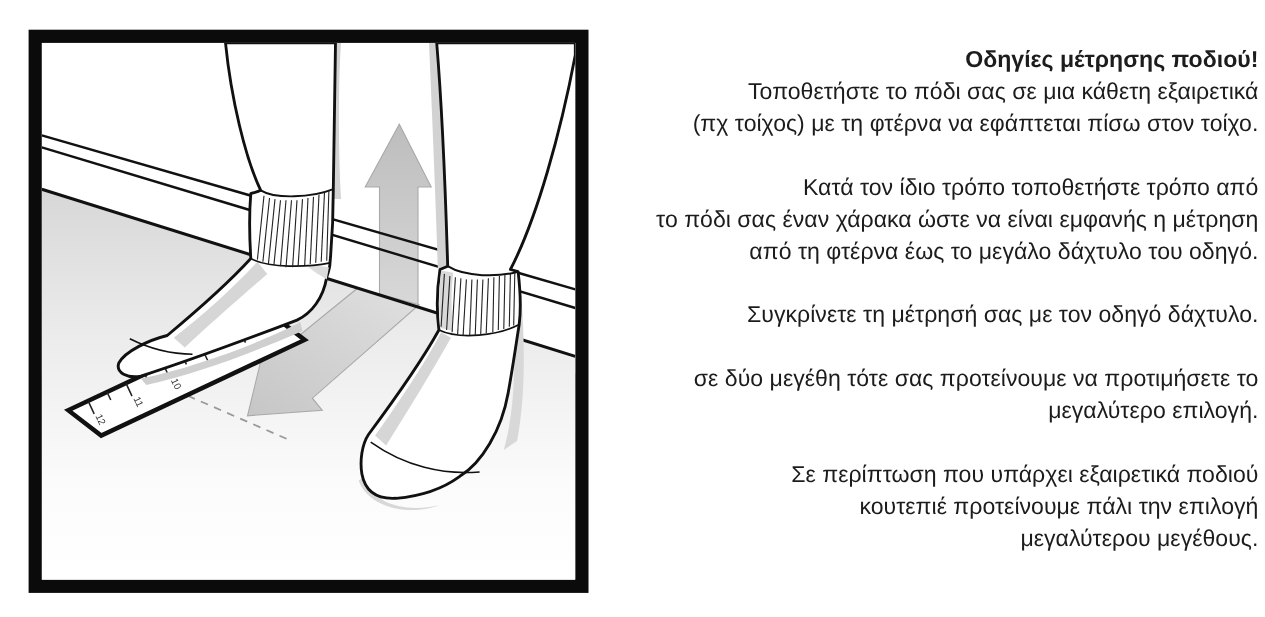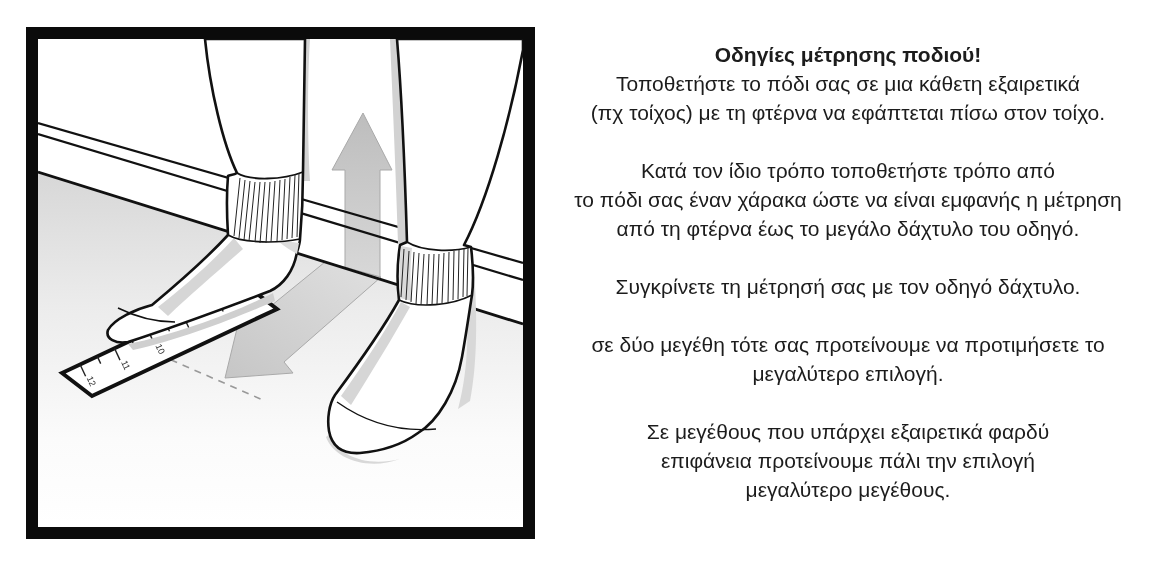--- a/index.html
+++ b/index.html
@@ -10,21 +10,21 @@
   }
   .illus-frame {
     position:absolute; left:26px; top:27px;
     width:485px; height:488px;
     border:12px solid #0b0b0b; background:#ffffff;
     box-sizing:content-box;
   }
   .illus-frame svg { display:block; width:485px; height:488px; }
   .instructions {
     position:absolute; left:552px; top:40px; width:592px;
-    text-align:center; color:#1c1c1c;
+    text-align:right; color:#1c1c1c;
     font-size:21px; line-height:29px;
   }
   .para { margin:0 0 29px 0; }
   .title { font-weight:bold; }
 </style>
 </head>
 <body>
 
 <div class="illus-frame">
   <svg viewBox="0 0 485 488" xmlns="http://www.w3.org/2000/svg">
@@ -181,17 +181,17 @@
     <span>το πόδι σας έναν χάρακα ώστε να είναι εμφανής η μέτρηση</span><br>
     <span>από τη φτέρνα έως το μεγάλο δάχτυλο του οδηγό.</span>
   </div>
   <div class="para">
     <span>Συγκρίνετε τη μέτρησή σας με τον οδηγό δάχτυλο.</span><br>
     <br>
     <span>σε δύο μεγέθη τότε σας προτείνουμε να προτιμήσετε το</span><br>
     <span>μεγαλύτερο επιλογή.</span>
   </div>
   <div class="para">
-    <span>Σε μεγέθους που υπάρχει εξαιρετικά φαρδύ</span><br>
-    <span>επιφάνεια προτείνουμε πάλι την επιλογή</span><br>
-    <span>μεγαλύτερο μεγέθους.</span>
+    <span>Σε περίπτωση που υπάρχει εξαιρετικά ποδιού</span><br>
+    <span>κουτεπιέ προτείνουμε πάλι την επιλογή</span><br>
+    <span>μεγαλύτερου μεγέθους.</span>
   </div>
 </div>
 
 </body></html>

